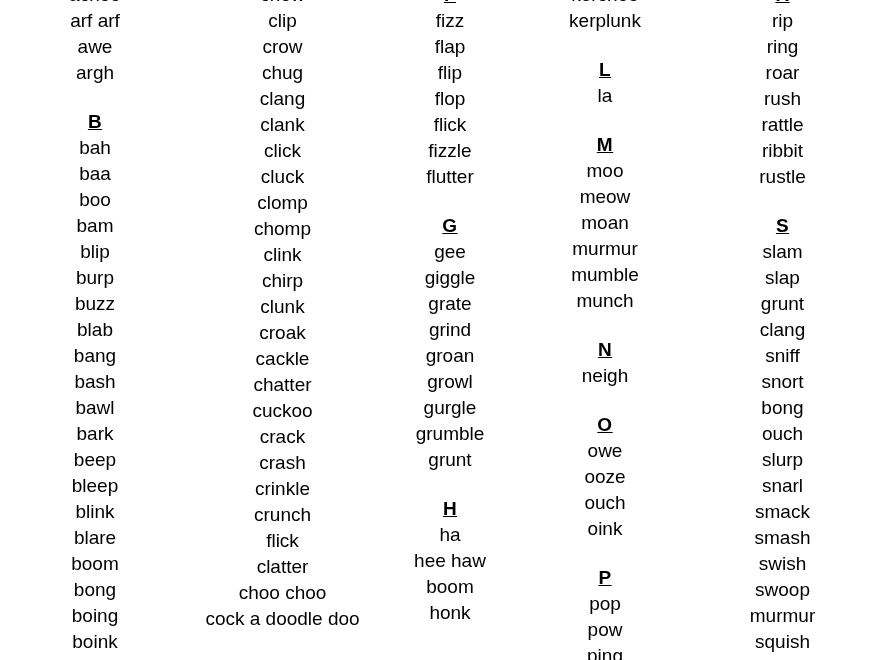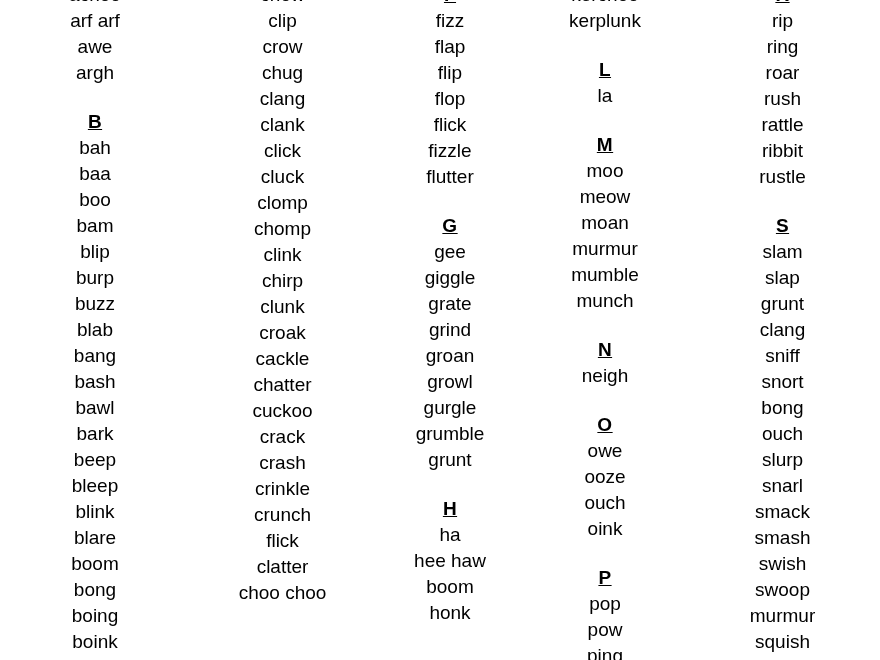--- a/index.html
+++ b/index.html
@@ -121,20 +121,21 @@
           <div class="word">cackle</div>
           <div class="word">chatter</div>
           <div class="word">cuckoo</div>
           <div class="word">crack</div>
           <div class="word">crash</div>
           <div class="word">crinkle</div>
           <div class="word">crunch</div>
           <div class="word">flick</div>
           <div class="word">clatter</div>
           <div class="word">choo choo</div>
+          <div class="word">cock a doodle doo</div>
         </div>
       </div>
       <div class="column col-2">
         <div class="section">
           <div class="section-heading">F</div>
           <div class="word">fizz</div>
           <div class="word">flap</div>
           <div class="word">flip</div>
           <div class="word">flop</div>
           <div class="word">flick</div>

